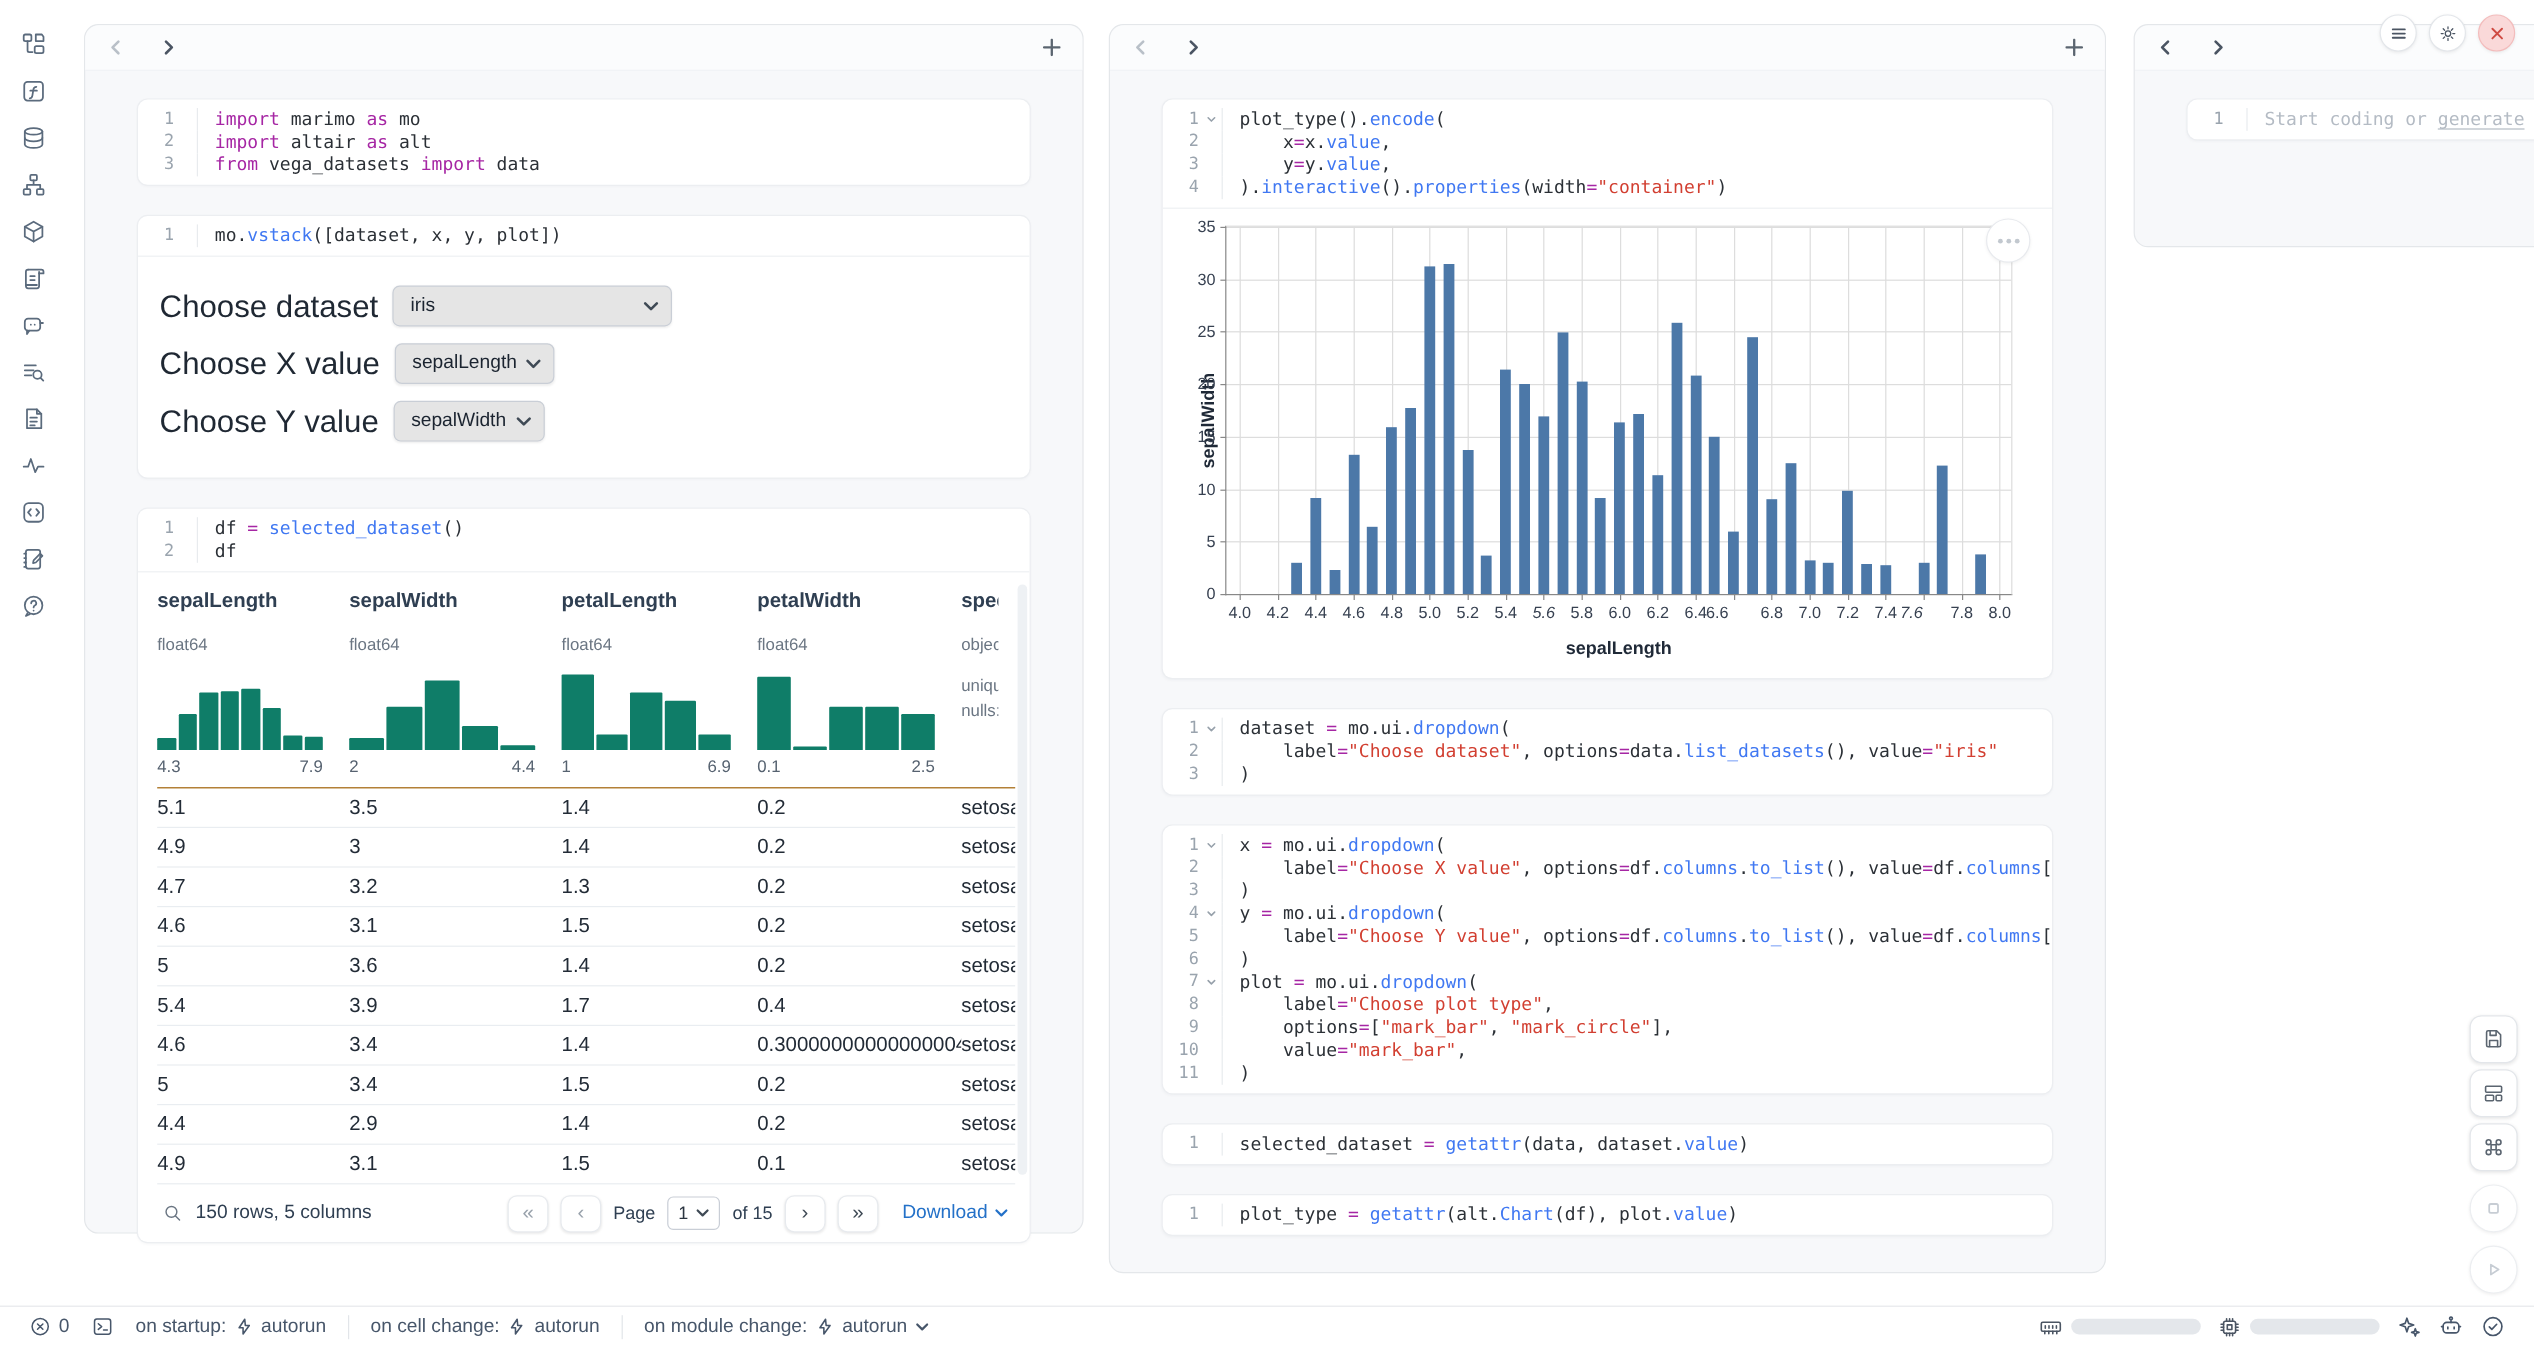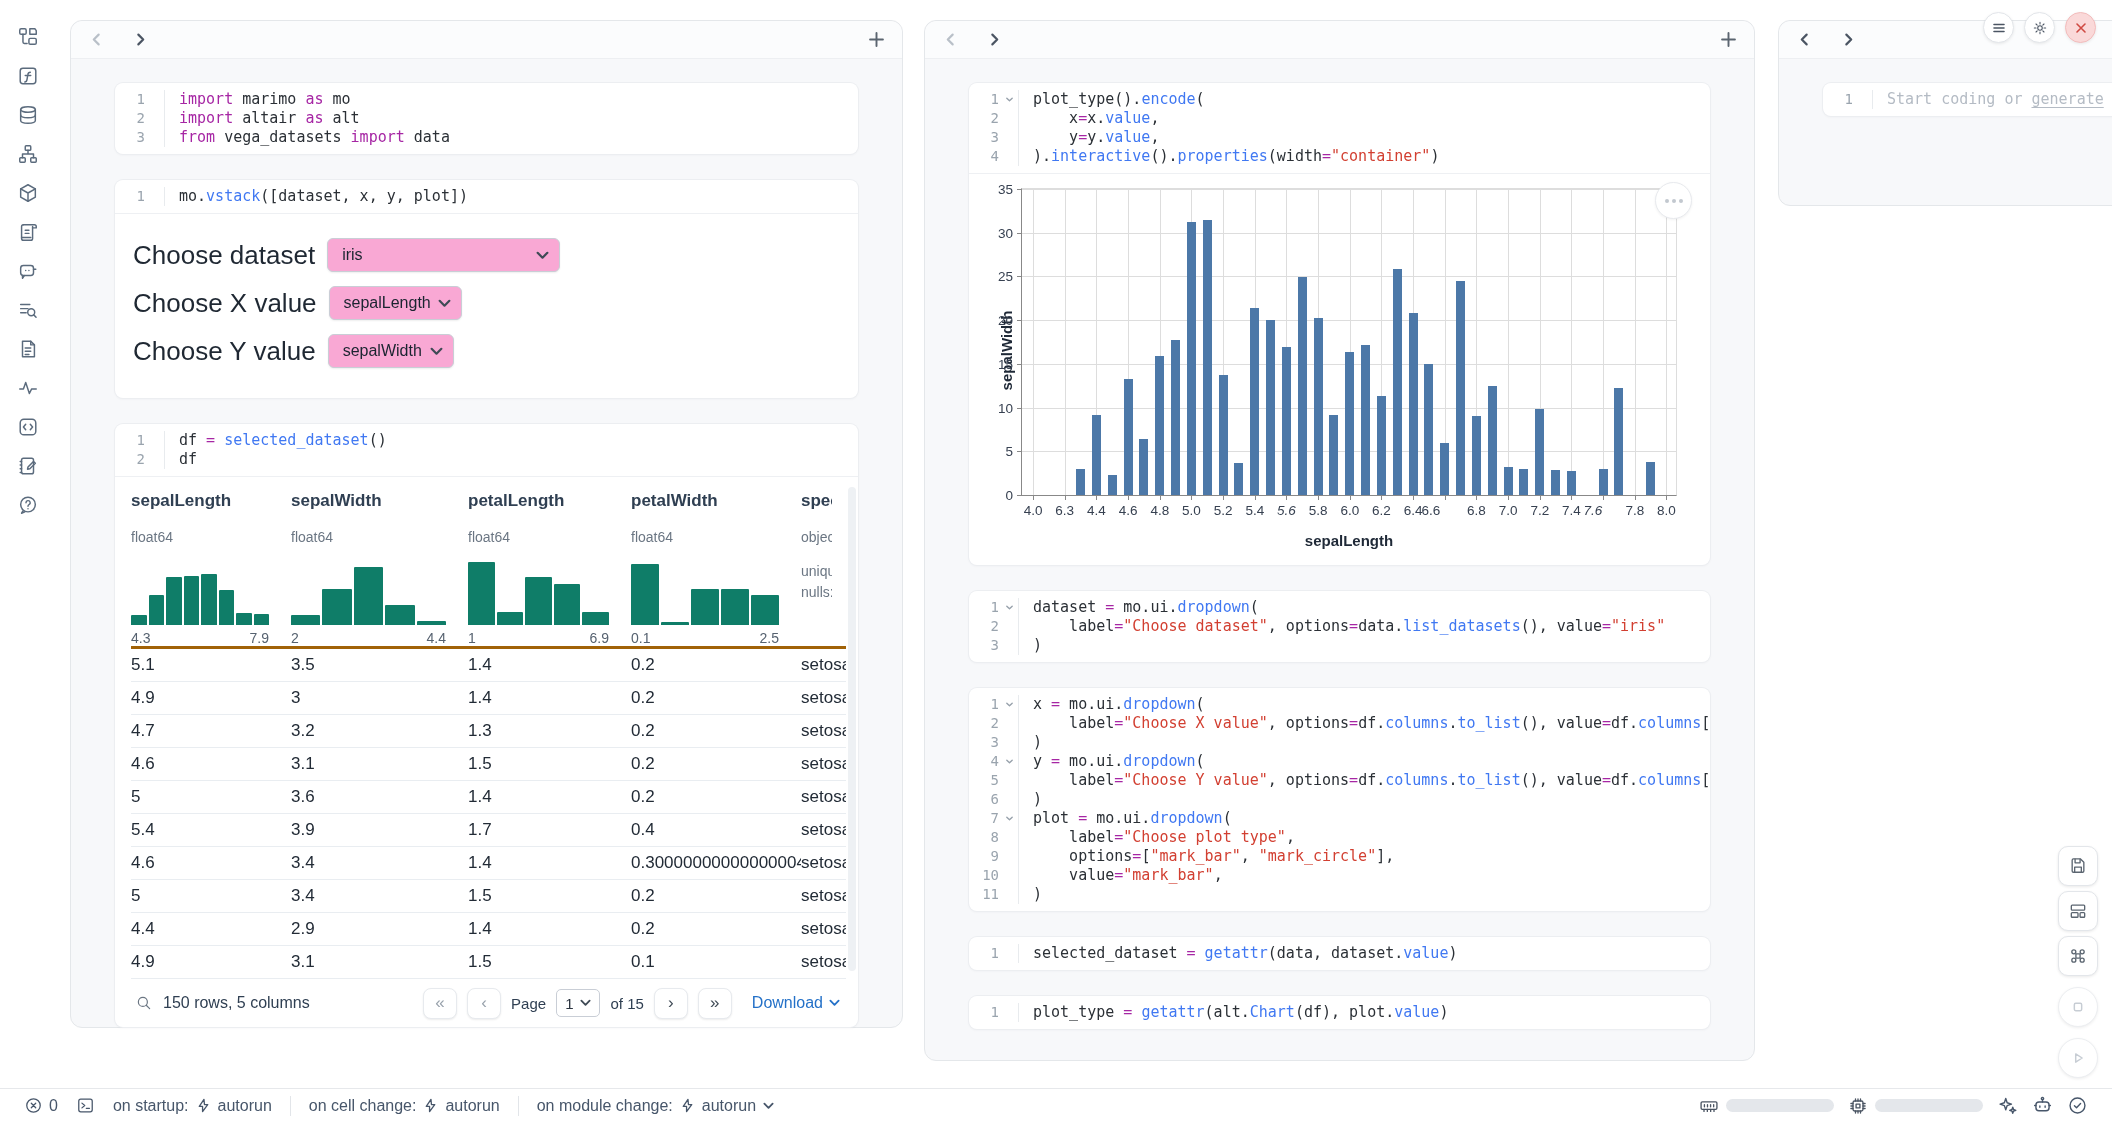--- a/index.html
+++ b/index.html
@@ -40,36 +40,36 @@
   .tk-kw { color:#a626a4; } .tk-fn { color:#4078f2; } .tk-str { color:#d23f31; }
   .tk-op { color:#a626a4; } .tk-pl { color:#2b3036; }
   .placeholder-text { color:#b4bbc4; }
   .placeholder-text .gen { text-decoration:underline; text-underline-offset:3px; }
 
   
   .output { border-top:1px solid #eef0f3; }
   .controls { padding:10px 18px 16px 18px; }
   .ctl-row { display:flex; align-items:center; gap:12px; margin:14px 0; }
   .ctl-label { font-size:26px; color:#1f2833; }
-  .select { background:#f9a8d4; border:1px solid #c9ced6; border-radius:6px; height:34px;
+  .select { background:#e5e5e5; border:1px solid #c9ced6; border-radius:6px; height:34px;
     display:flex; align-items:center; justify-content:space-between; padding:0 10px 0 14px;
     box-shadow:0 1px 2px rgba(0,0,0,.07); font-size:16px; color:#1b2430; cursor:pointer; }
   .select svg { width:13px; height:9px; color:#3f4a55; stroke-width:2; }
 
   
   .tbl { padding:14px 12px 0 16px; position:relative; }
   .thead { display:flex; }
   .th { padding-right:14px; }
   .th .cname { font-size:17px; font-weight:bold; color:#2f3f52; white-space:nowrap; overflow:hidden; }
   .th .ctype { font-size:14px; color:#6b7683; margin-top:18px; white-space:nowrap; overflow:hidden; }
   .hist { display:flex; align-items:flex-end; gap:2px; height:66px; margin-top:14px; }
   .hist .hbar { flex:1; background:#0f7d68; border-radius:1px 1px 0 0; }
   .hrange { display:flex; justify-content:space-between; font-size:14px; color:#566270; margin-top:5px; }
   .th .extra { font-size:14px; color:#6b7683; margin-top:16px; line-height:21px; white-space:nowrap; overflow:hidden; }
-  .rows { border-top:3px solid #a16207; }
+  .rows { margin-top:10px; border-top:1px solid #a16207; }
   .trow { display:flex; border-bottom:1px solid #e9edf1; height:33px; align-items:center; cursor:default; }
   .td { font-size:17px; color:#222b36; padding-right:14px; white-space:nowrap; overflow:hidden; }
   .scrolltrack { position:absolute; right:2px; top:10px; bottom:56px; width:8px; background:#eef1f4; border-radius:4px; }
 
   .tfoot { height:48px; display:flex; align-items:center; padding:0 6px 0 4px; gap:10px; }
   .tfoot .searchicon { width:18px; height:18px; color:#6b7683; }
   .rowcount { font-size:16px; color:#2f3f52; margin-right:auto; }
   .pagbtn { width:34px; height:31px; background:#fff; border:1px solid #e7eaee; border-radius:8px;
     box-shadow:0 1px 2px rgba(0,0,0,.08); display:flex; align-items:center; justify-content:center;
     font-size:17px; cursor:pointer; }
@@ -545,21 +545,21 @@
           </div>
         </div>
       <div class="output chart-out">
         <div class="ytitle">sepalWidth</div>
         <div class="plotwrap" id="plot">
             <div class="gridv" style="left: 11.0847px;"></div>
             <div class="xtick" style="left: 11.0847px;"></div>
             <div class="xlab" style="left: 11.0847px;">4.0</div>
             <div class="gridv" style="left: 42.7554px;"></div>
             <div class="xtick" style="left: 42.7554px;"></div>
-            <div class="xlab" style="left: 42.7554px;">6.3</div>
+            <div class="xlab" style="left: 42.7554px;">4.2</div>
             <div class="gridv" style="left: 74.4262px;"></div>
             <div class="xtick" style="left: 74.4262px;"></div>
             <div class="xlab" style="left: 74.4262px;">4.4</div>
             <div class="gridv" style="left: 106.097px;"></div>
             <div class="xtick" style="left: 106.097px;"></div>
             <div class="xlab" style="left: 106.097px;">4.6</div>
             <div class="gridv" style="left: 137.768px;"></div>
             <div class="xtick" style="left: 137.768px;"></div>
             <div class="xlab" style="left: 137.768px;">4.8</div>
             <div class="gridv" style="left: 169.438px;"></div>

